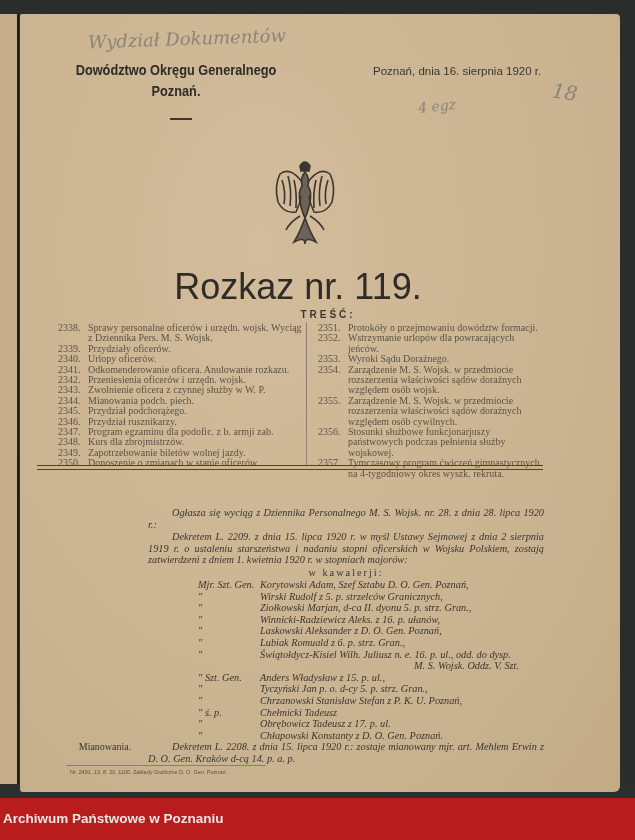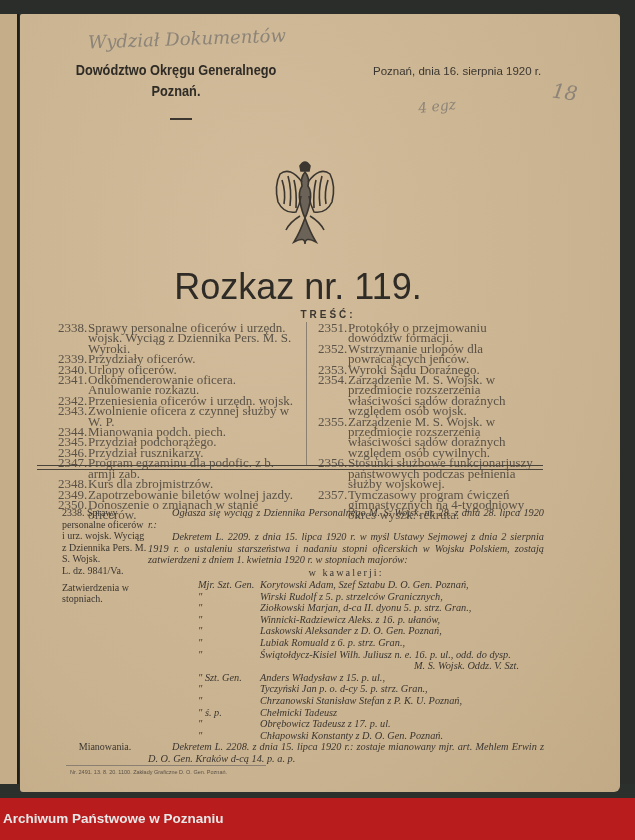--- a/index.html
+++ b/index.html
@@ -38,21 +38,21 @@
   .date { left:353px; top:51px; font-family:"Liberation Sans", sans-serif; font-size:11.5px; color:#3b3630; }
   .eagle { left:252px; top:138px; width:66px; height:100px; }
   .title {
     left:0; width:556px; top:252px; text-align:center;
     font-family:"Liberation Sans", sans-serif; font-size:36px; color:#2f2b26;
   }
   .tresc {
     left:8px; width:600px; top:295px; text-align:center;
     font-family:"Liberation Sans", sans-serif; font-weight:bold; font-size:10px; letter-spacing:3px;
   }
-  .toc-col { font-size:13px; line-height:10.4px; color:#5a5247; }
+  .toc-col { font-size:10px; line-height:10.4px; color:#5a5247; }
   .toc-item { display:flex; }
   .toc-num { width:30px; flex:none; }
   .toc-text { flex:1; }
   .toc-divider { left:286px; top:308px; width:1px; height:144px; background:#8a7f70; }
   .hr { left:17px; width:506px; height:1px; background:#4a433a; }
   .side { left:42px; top:493px; width:86px; font-size:10px; line-height:11.6px; color:#3b3630; }
   .body-text { left:128px; width:396px; font-size:10.3px; line-height:11.6px; color:#3b3630; text-align:justify; }
   .indent { text-indent:24px;font-style:italic; }
   .names { font-size:10.3px; line-height:11.6px; color:#3b3630; }
   .name-row { position:relative; height:11.6px;font-style:italic; }
@@ -95,21 +95,21 @@
       </g>
     </svg>
   </div>
 
   <div class="abs title">Rozkaz nr. 119.</div>
   <div class="abs tresc">TREŚĆ:</div>
 
   <div class="abs toc-col" style="left:38px;top:309px;width:244px;">
     <div class="toc-item">
         <span class="toc-num">2338.</span>
-        <span class="toc-text">Sprawy personalne oficerów i urzędn. wojsk. Wyciąg z Dziennika Pers. M. S. Wyroki.</span>
+        <span class="toc-text">Sprawy personalne oficerów i urzędn. wojsk. Wyciąg z Dziennika Pers. M. S. Wojsk.</span>
       </div>
     <div class="toc-item">
         <span class="toc-num">2339.</span>
         <span class="toc-text">Przydziały oficerów.</span>
       </div>
     <div class="toc-item">
         <span class="toc-num">2340.</span>
         <span class="toc-text">Urlopy oficerów.</span>
       </div>
     <div class="toc-item">
@@ -183,25 +183,20 @@
       </div>
     <div class="toc-item">
         <span class="toc-num">2357.</span>
         <span class="toc-text">Tymczasowy program ćwiczeń gimnastycznych na 4-tygodniowy okres wyszk. rekruta.</span>
       </div>
   </div>
 
   <div class="abs hr" style="top:451px;"></div>
   <div class="abs hr" style="top:455px;"></div>
 
-  <div class="abs side">
-    <div>2338. Sprawy personalne oficerów i urz. wojsk. Wyciąg z Dziennika Pers. M. S. Wojsk.</div>
-    <div>L. dz. 9841/Va.</div>
-    <div style="margin-top:5px;">Zatwierdzenia w stopniach.</div>
-  </div>
 
   <div class="abs body-text indent" style="top:493px;">Ogłasza się wyciąg z Dziennika Personalnego M. S. Wojsk. nr. 28. z dnia 28. lipca 1920 r.:</div>
   <div class="abs body-text indent" style="top:517px;">Dekretem L. 2209. z dnia 15. lipca 1920 r. w myśl Ustawy Sejmowej z dnia 2 sierpnia 1919 r. o ustaleniu starszeństwa i nadaniu stopni oficerskich w Wojsku Polskiem, zostają zatwierdzeni z dniem 1. kwietnia 1920 r. w stopniach majorów:</div>
   <div class="abs" style="left:128px;top:553px;width:396px;text-align:center;font-size:10.3px;letter-spacing:2px;">w kawalerji:</div>
 
   <div class="abs names" style="left:178px;top:565px;width:360px;">
     <div class="name-row">
         <span class="rank">Mjr. Szt. Gen.</span>
         <span class="nm">Korytowski Adam, Szef Sztabu D. O. Gen. Poznań,</span>
       </div>

